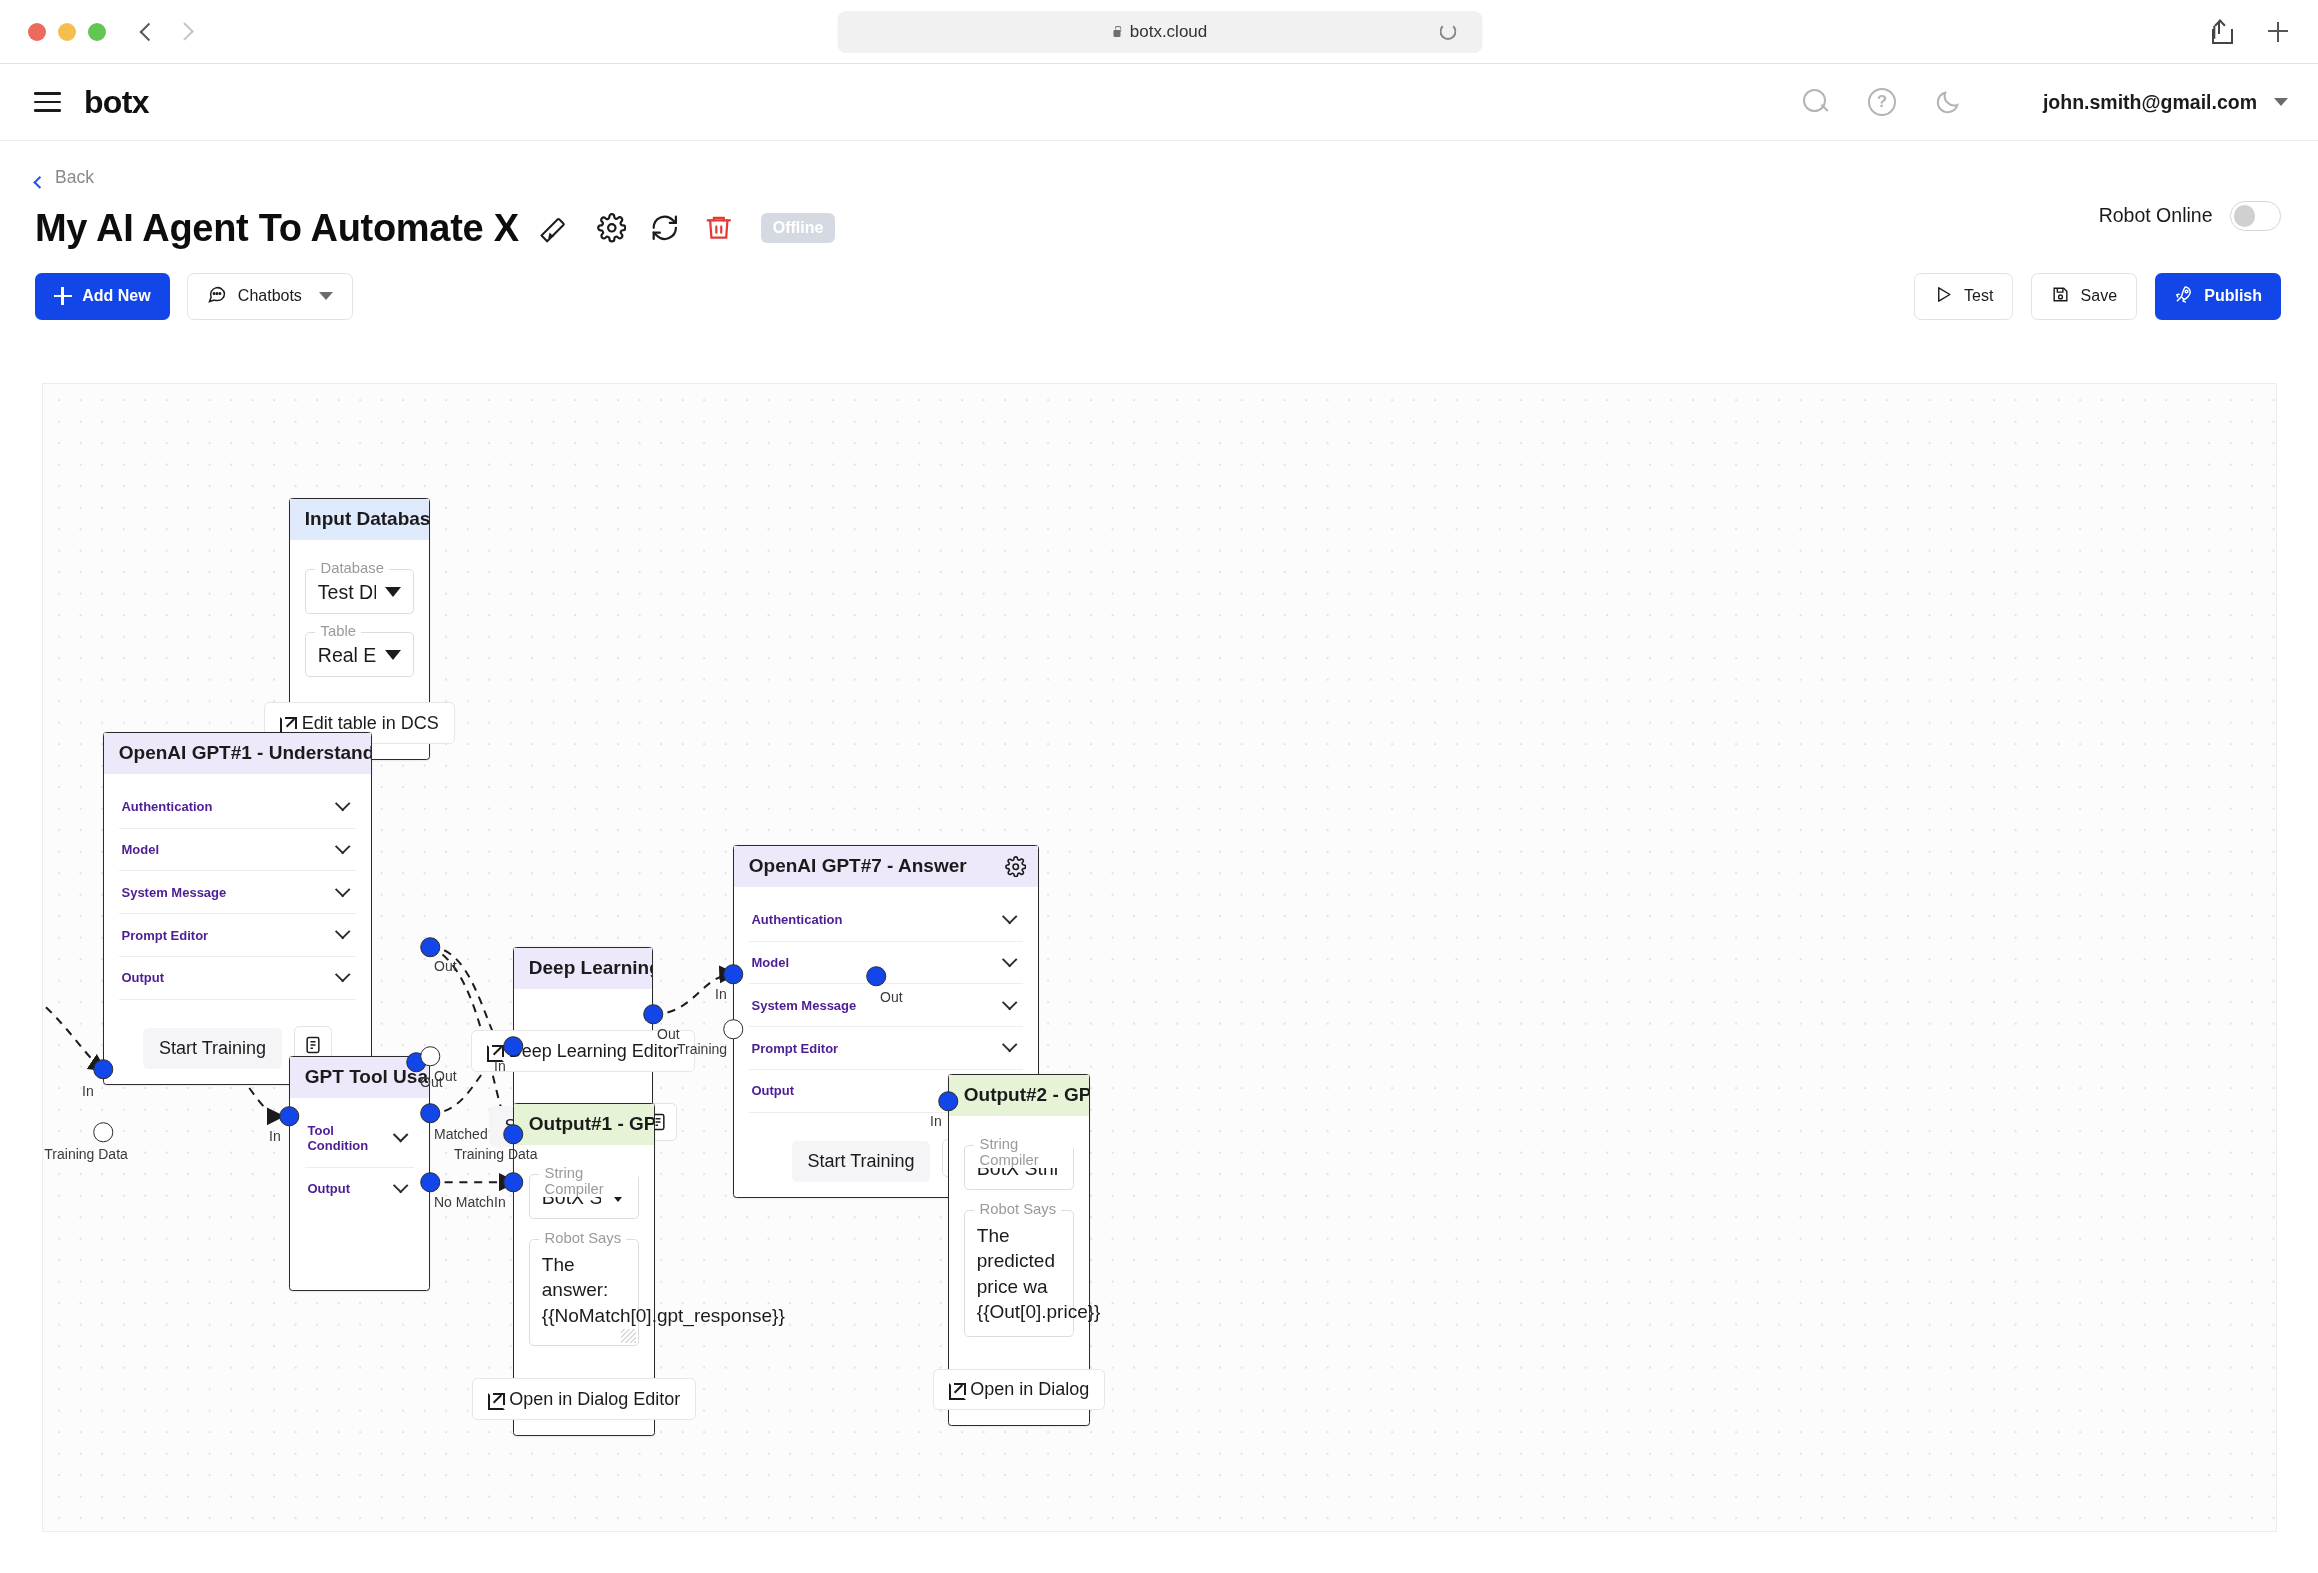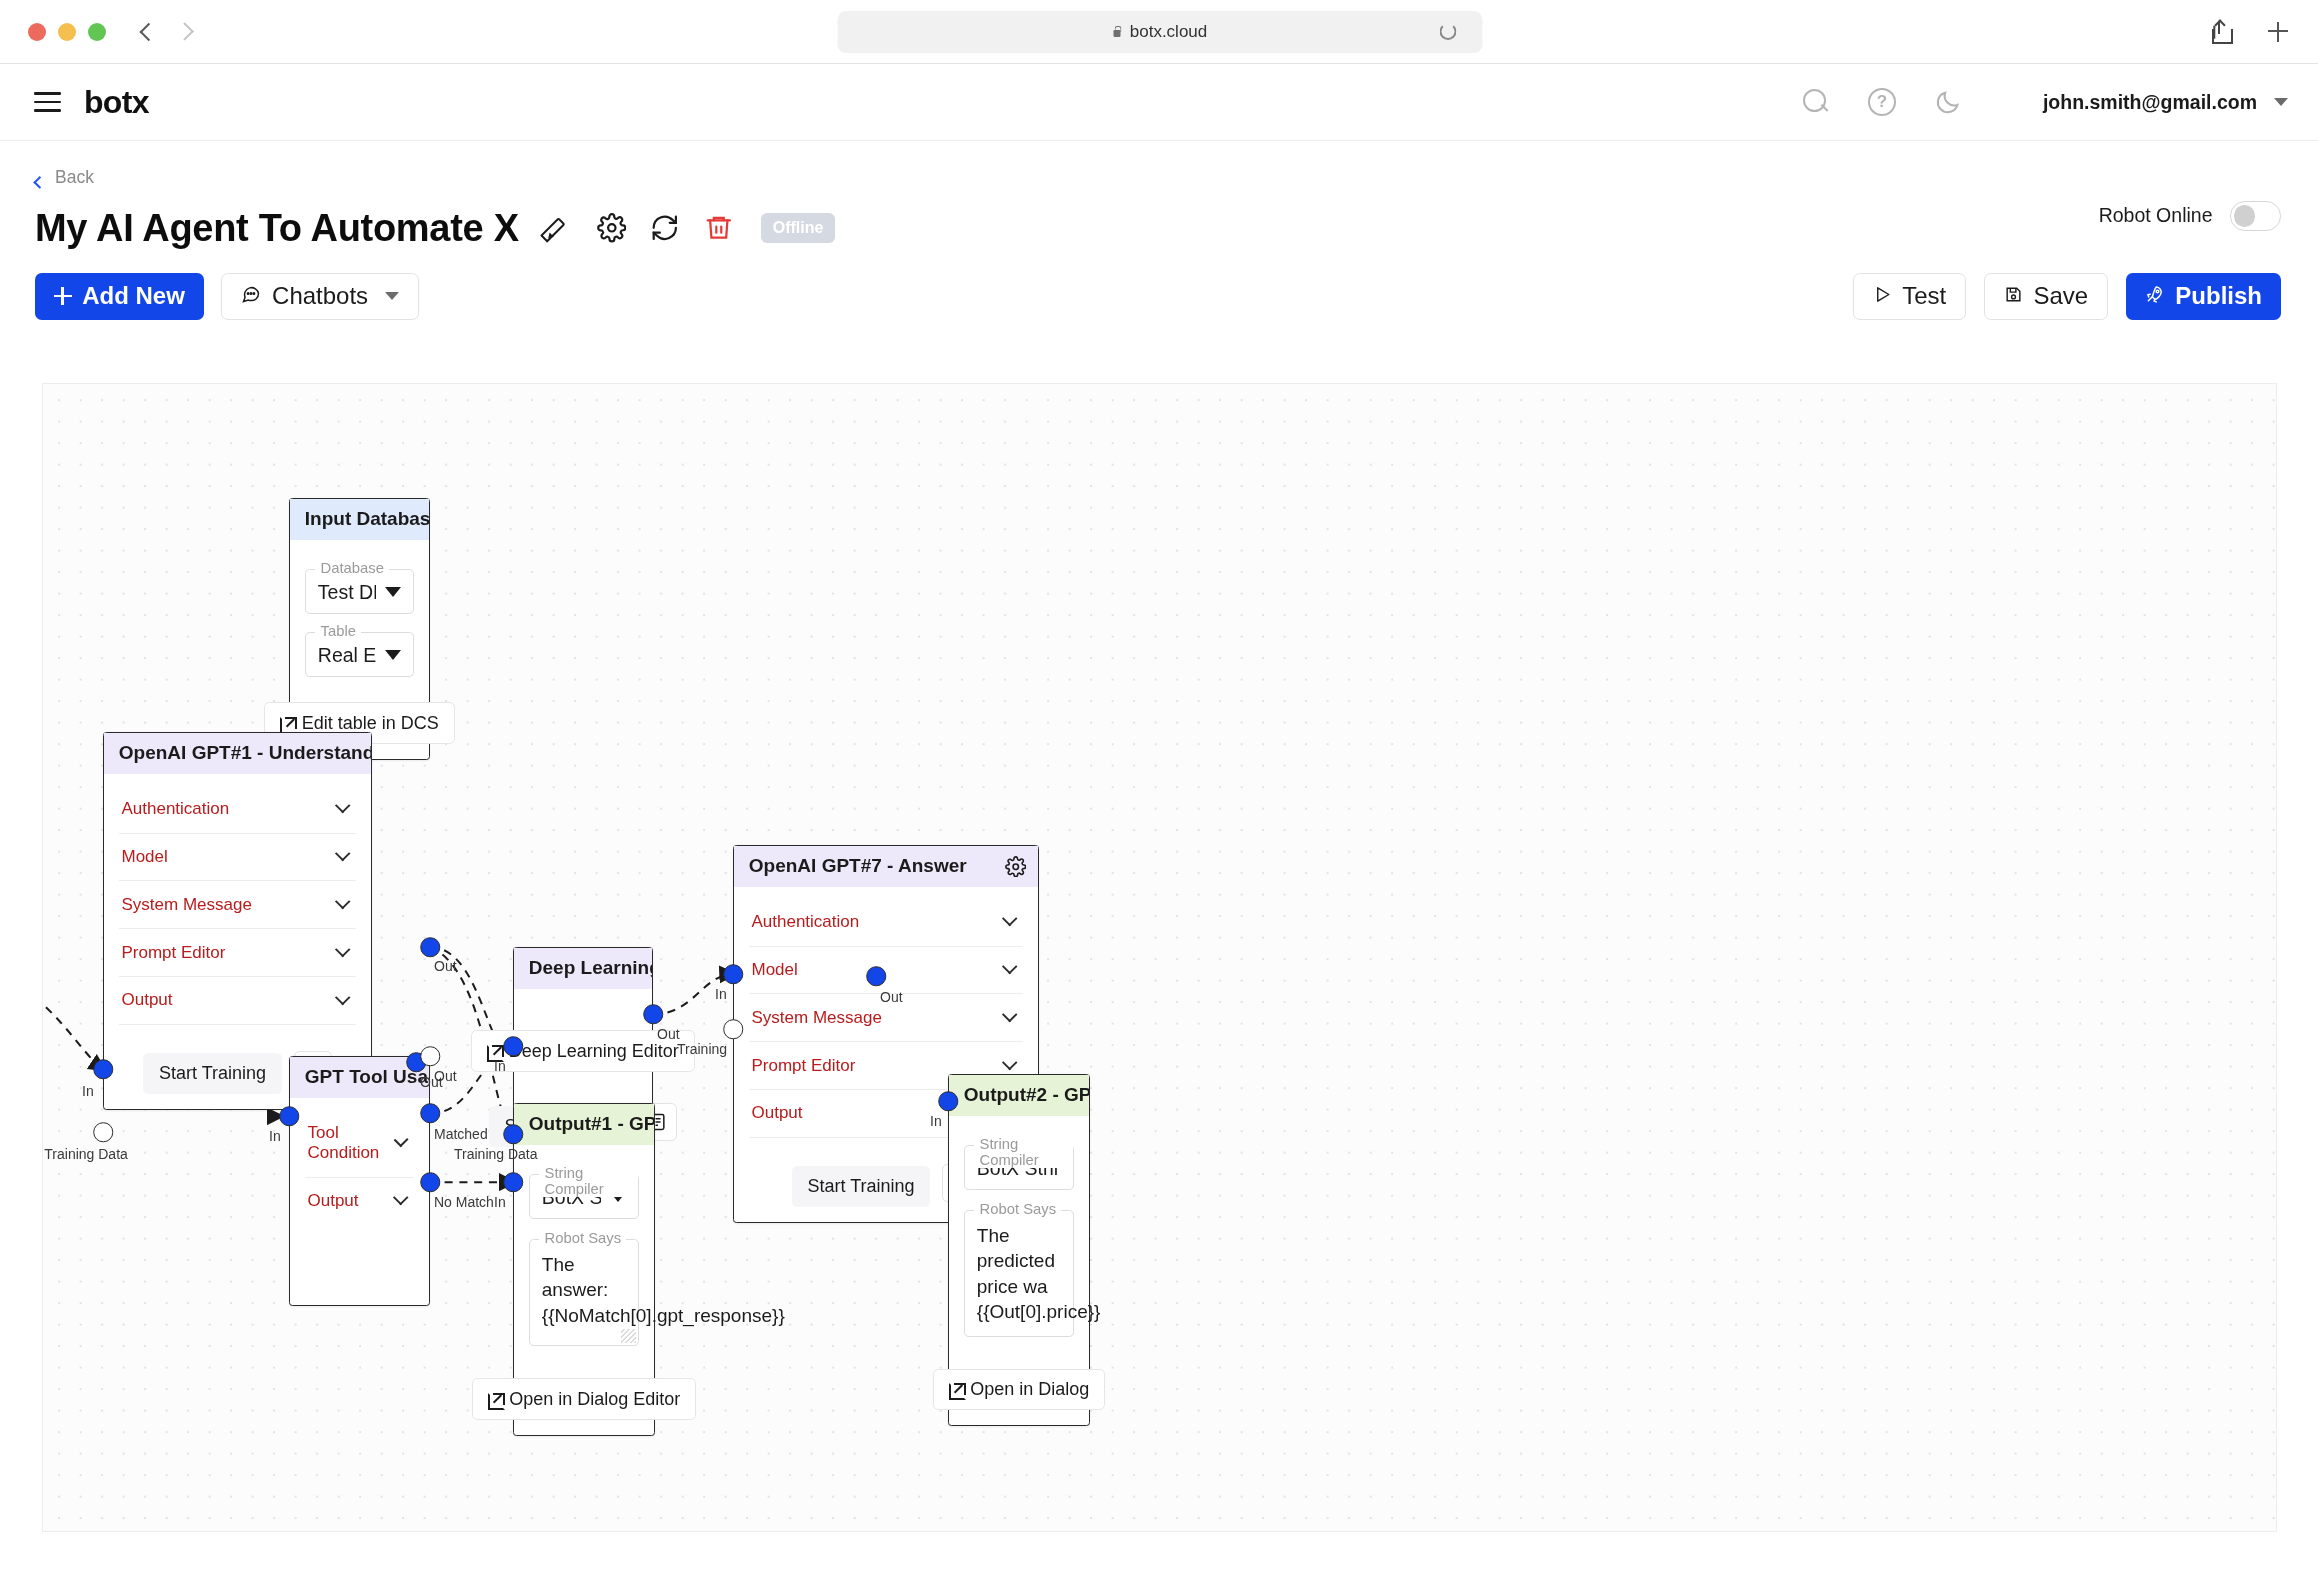--- a/index.html
+++ b/index.html
@@ -119,21 +119,21 @@
     border: 1.3px solid #d6d6d6; background: #fff;
     display: flex; align-items: center; padding: 0 2.7px; cursor: pointer;
   }
   .toggle-knob { width: 21.5px; height: 21.5px; border-radius: 50%; background: #d0d0d0; }
 
   
   .toolbar { display: flex; align-items: center; padding: 23px 0 0 35px; position: relative; }
   .btn {
     display: flex; align-items: center; gap: 10.7px;
     height: 47px; padding: 0 19px; border-radius: 6.7px;
-    font-size: 24px; cursor: pointer; white-space: nowrap;
+    font-size: 16px; cursor: pointer; white-space: nowrap;
   }
   .btn-primary { background: #1246e8; color: #fff; font-weight: 600; }
   .btn-outline { background: #fff; color: #1b1b1b; border: 0.7px solid #e2e2e2; font-weight: 500; }
   .plus-wh { width: 17.5px; height: 17.5px; position: relative; }
   .plus-wh::before { content:""; position:absolute; left:0; top:7.4px; width:17.5px; height:2.7px; background:#fff; }
   .plus-wh::after { content:""; position:absolute; left:7.4px; top:0; width:2.7px; height:17.5px; background:#fff; }
 
   .toolbar-right { position: absolute; right: 38px; display: flex; gap: 17.5px; align-items: center; }
 
   
@@ -172,21 +172,21 @@
   }
   .node-body { padding: 12px 14.8px 14.8px 14.8px; }
 
   
   .acc-row {
     display: flex; align-items: center; justify-content: space-between;
     padding: 13.4px 2.7px 13.4px 2.7px;
     border-bottom: 0.7px solid #ededed;
     cursor: pointer;
   }
-  .acc-label { font-size: 17px; font-weight: 400; color: #b91c1c; }
+  .acc-label { font-size: 13px; font-weight: 700; color: #4c1d95; }
   .chev-dn { width: 11.4px; height: 11.4px; border-right: 2.7px solid #2b2b2b; border-bottom: 2.7px solid #2b2b2b; transform: rotate(45deg) translate(-2px,-2px); margin-right: 5.4px; }
 
   
   .field {
     position: relative;
     border: 0.7px solid #dcdcdc; border-radius: 4.7px;
     padding: 10.7px 12px 9.4px 12px;
     margin-top: 17.5px;
     display: flex; align-items: center; justify-content: space-between;
     background: #fff;

